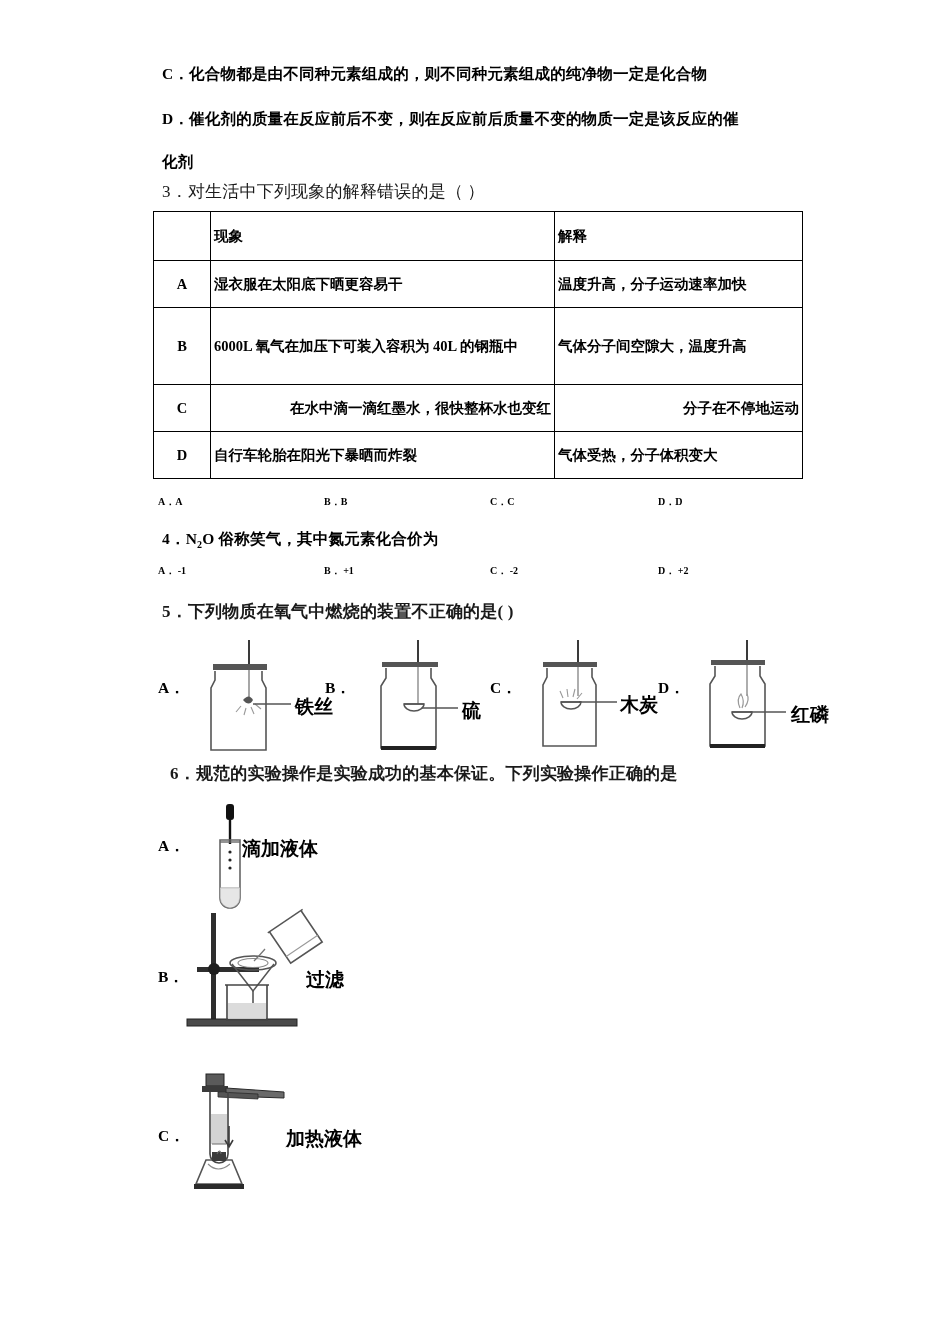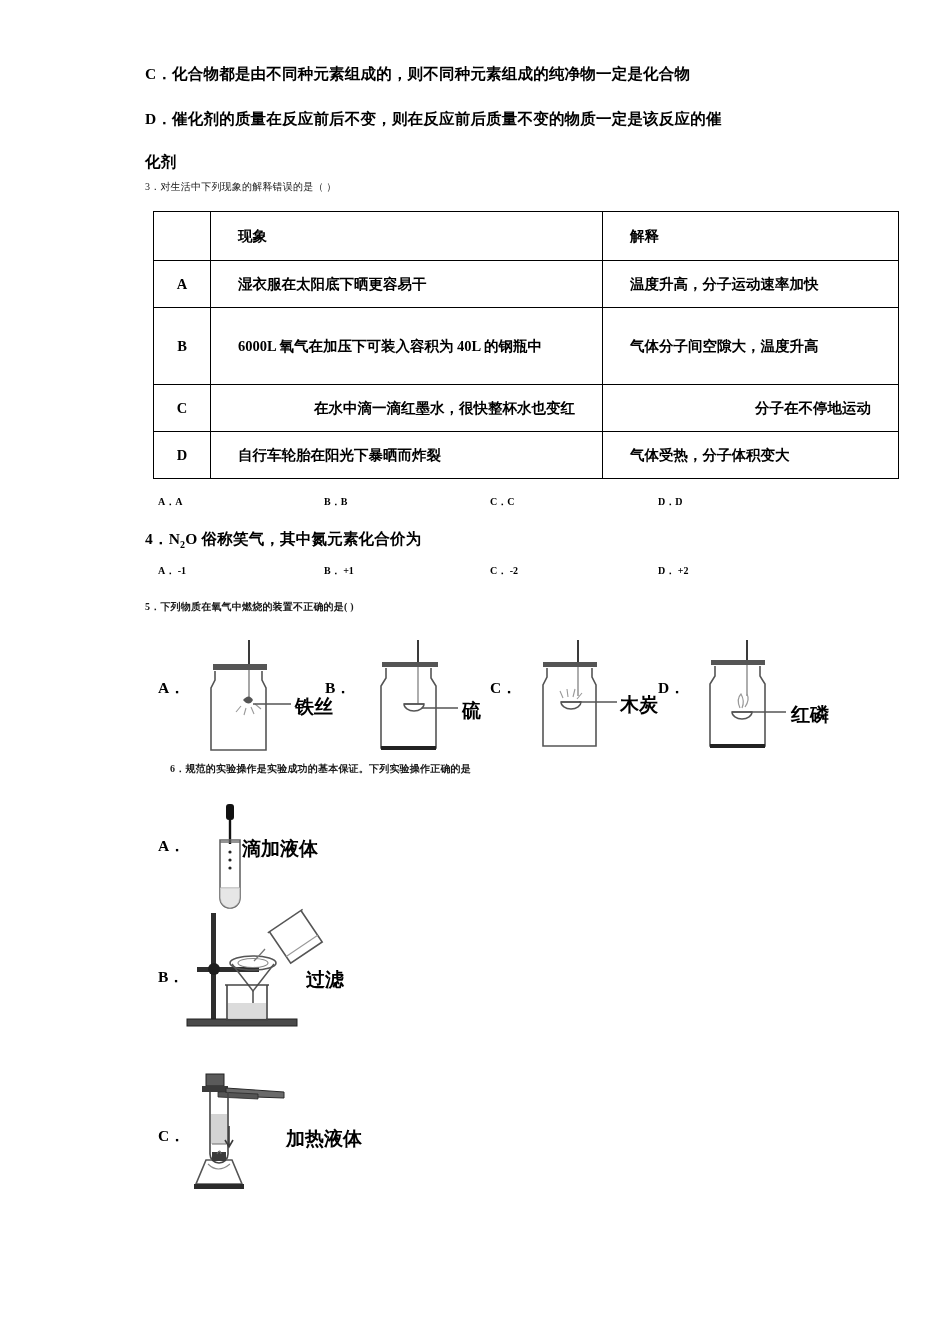--- a/index.html
+++ b/index.html
@@ -9,33 +9,33 @@
   }
   .page {
     position: relative;
     width: 950px;
     height: 1344px;
     background: #ffffff;
     font-family: "Liberation Serif", "DejaVu Serif", serif;
     color: #000000;
     overflow: hidden;
   }
-  .ml { left: 145px; }
+  .ml { left: 162px; }
 
   
   .opt-line {
     position: absolute;
     font-size: 15.5px;
     font-weight: bold;
     letter-spacing: 0.2px;
     white-space: nowrap;
   }
   .q-line {
     position: absolute;
-    font-size: 10px;
+    font-size: 17px;
     letter-spacing: 0.2px;
     white-space: nowrap;
     color: #1a1a1a;
   }
   .q-line.bold { font-weight: bold; }
 
   
   .choices {
     position: absolute;
     left: 158px;
@@ -59,21 +59,21 @@
     left: 153px;
     top: 211px;
     width: 630px;
     border-collapse: collapse;
     table-layout: fixed;
     font-size: 14.5px;
     font-weight: bold;
   }
   table.phenom td {
     border: 1.3px solid #000000;
-    padding: 7px 27px;
+    padding: 7px 3px;
     vertical-align: middle;
     line-height: 1.95;
   }
   table.phenom td.idx {
     width: 52px;
     text-align: center;
     padding: 7px 2px;
   }
   table.phenom td.phen { width: 337px; }
   table.phenom td.expl { width: 241px; }

